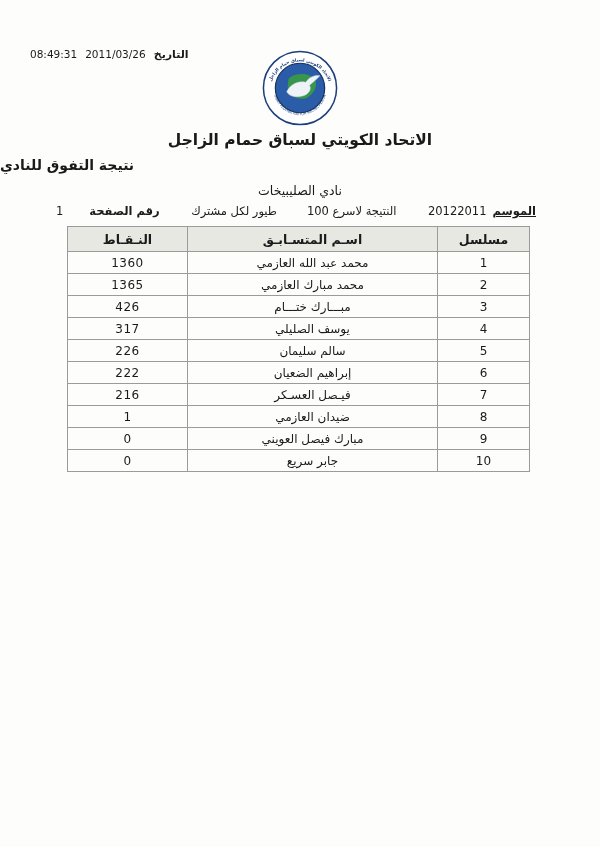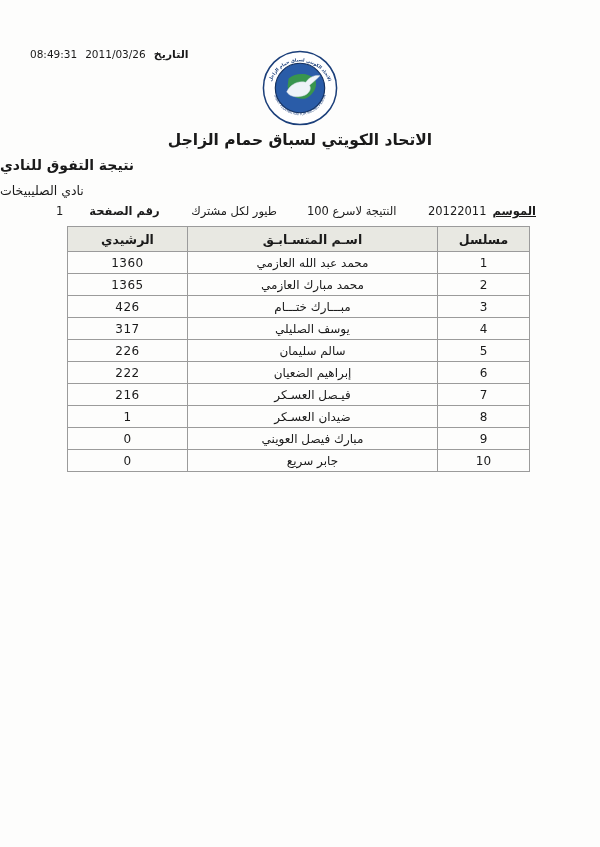--- a/index.html
+++ b/index.html
@@ -17,21 +17,21 @@
     font-size:10.5px;white-space:nowrap;
   }
   .date-block .lbl{font-weight:bold;font-size:11px;}
 
   
   .logo-wrap{position:absolute;top:50px;left:50%;transform:translateX(-50%);width:76px;height:76px;}
 
   
   .title1{position:absolute;top:131px;left:0;right:0;text-align:center;font-weight:bold;font-size:15.5px;direction:rtl;}
   .title2{position:absolute;top:157px;left:0;right:0;text-align:left;font-weight:bold;font-size:14px;direction:rtl;}
-  .club  {position:absolute;top:183px;left:0;right:0;text-align:left;font-size:12.5px;direction:rtl;}
+  .club  {position:absolute;top:183px;left:0;right:0;text-align:center;font-size:12.5px;direction:rtl;}
 
   
   .meta-row{
     position:absolute;top:204px;right:64px;left:56px;
     direction:rtl;display:flex;justify-content:space-between;align-items:baseline;
     font-size:11.5px;white-space:nowrap;
   }
   .meta-season{display:flex;gap:6px;}
   .meta-season .lbl{font-weight:bold;text-decoration:underline;}
   .meta-note{display:flex;gap:30px;}
@@ -108,21 +108,21 @@
   <table class="results">
     <colgroup>
       <col class="col-serial">
         <col class="col-name">
         <col class="col-points">
     </colgroup>
     <thead>
       <tr>
         <th>مسلسل</th>
         <th>اسـم المتسـابـق</th>
-        <th>الرشيدي</th>
+        <th>النـقـاط</th>
       </tr>
     </thead>
     <tbody>
       <tr>
         <td>1</td>
         <td>محمد عبد الله العازمي</td>
         <td class="points">1360</td>
       </tr>
       <tr>
         <td>2</td>
@@ -149,21 +149,21 @@
         <td>إبراهيم الضعيان</td>
         <td class="points">222</td>
       </tr>
       <tr>
         <td>7</td>
         <td>فيـصل العسـكر</td>
         <td class="points">216</td>
       </tr>
       <tr>
         <td>8</td>
-        <td>ضيدان العسـكر</td>
+        <td>ضيدان العازمي</td>
         <td class="points">1</td>
       </tr>
       <tr>
         <td>9</td>
         <td>مبارك فيصل العويني</td>
         <td class="points">0</td>
       </tr>
       <tr>
         <td>10</td>
         <td>جابر سريع</td>

